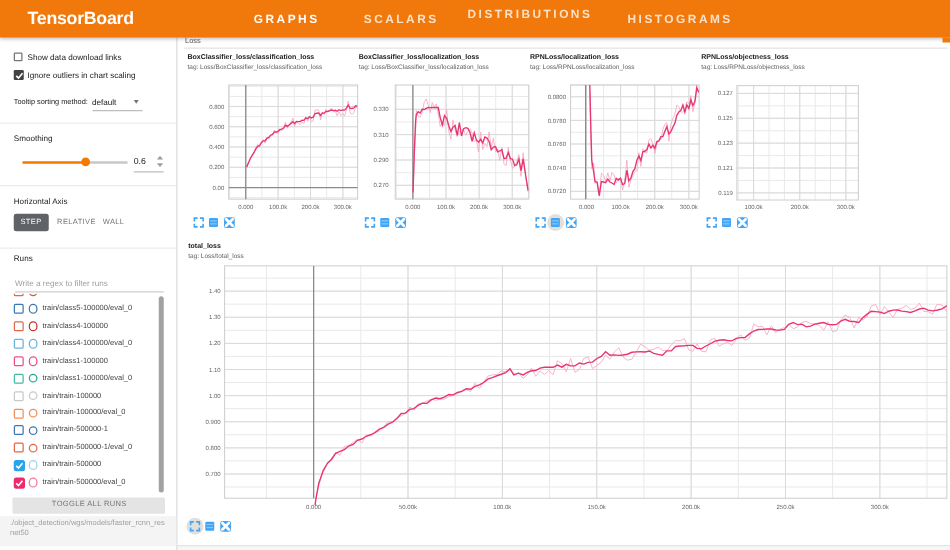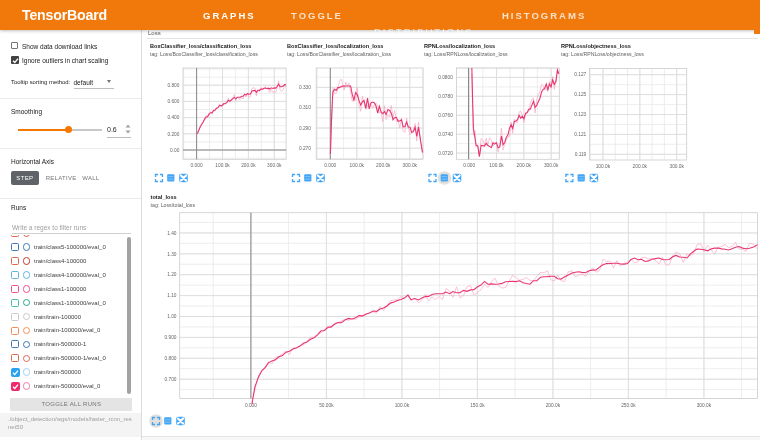--- a/index.html
+++ b/index.html
@@ -387,15 +387,15 @@
     </div>
 </div>
 <div class="abs" style="left:126.5px;top:237px;width:4px;height:157px;background:#a2a2a2;border-radius:2px"></div>
 <div class="abs" style="left:0;top:412.5px;width:141px;height:24px;background:#f4f4f4"></div>
 <div class="abs" style="left:10.4px;top:398px;width:122px;height:13px;background:#e4e4e4;border-radius:1px;color:#757575;font-size:6px;text-align:center;line-height:13px;letter-spacing:0.3px">TOGGLE ALL RUNS</div>
 <div class="abs" style="left:8px;top:414.5px;width:126px;font-size:6px;color:#9e9e9e;line-height:8.5px;word-break:break-all">./object_detection/wgs/models/faster_rcnn_resnet50</div>
 
 <div class="abs" style="left:0;top:0;width:760px;height:30px;background:#f1780a;box-shadow:0 1px 3px rgba(0,0,0,0.25)"></div>
 <div class="abs" style="left:22px;top:7px;font-size:14.2px;font-weight:bold;color:#fff;letter-spacing:-0.2px">TensorBoard</div>
 <div class="abs" style="left:203px;top:10px;font-size:9.5px;font-weight:bold;color:#fff;letter-spacing:2px">GRAPHS</div>
-<div class="abs" style="left:291px;top:10px;font-size:9.5px;font-weight:bold;color:rgba(255,255,255,0.78);letter-spacing:2px">TOGGLE</div>
-<div class="abs" style="left:374px;top:26px;font-size:9.5px;font-weight:normal;color:rgba(255,255,255,0.78);letter-spacing:2px">DISTRIBUTIONS</div>
+<div class="abs" style="left:291px;top:10px;font-size:9.5px;font-weight:bold;color:rgba(255,255,255,0.78);letter-spacing:2px">SCALARS</div>
+<div class="abs" style="left:374px;top:6px;font-size:9.5px;font-weight:bold;color:rgba(255,255,255,0.78);letter-spacing:2px">DISTRIBUTIONS</div>
 <div class="abs" style="left:502px;top:10px;font-size:9.5px;font-weight:bold;color:rgba(255,255,255,0.78);letter-spacing:2px">HISTOGRAMS</div>
 <div class="abs" style="left:754px;top:30px;width:6px;height:4px;background:#f1780a"></div>
 </body></html>

